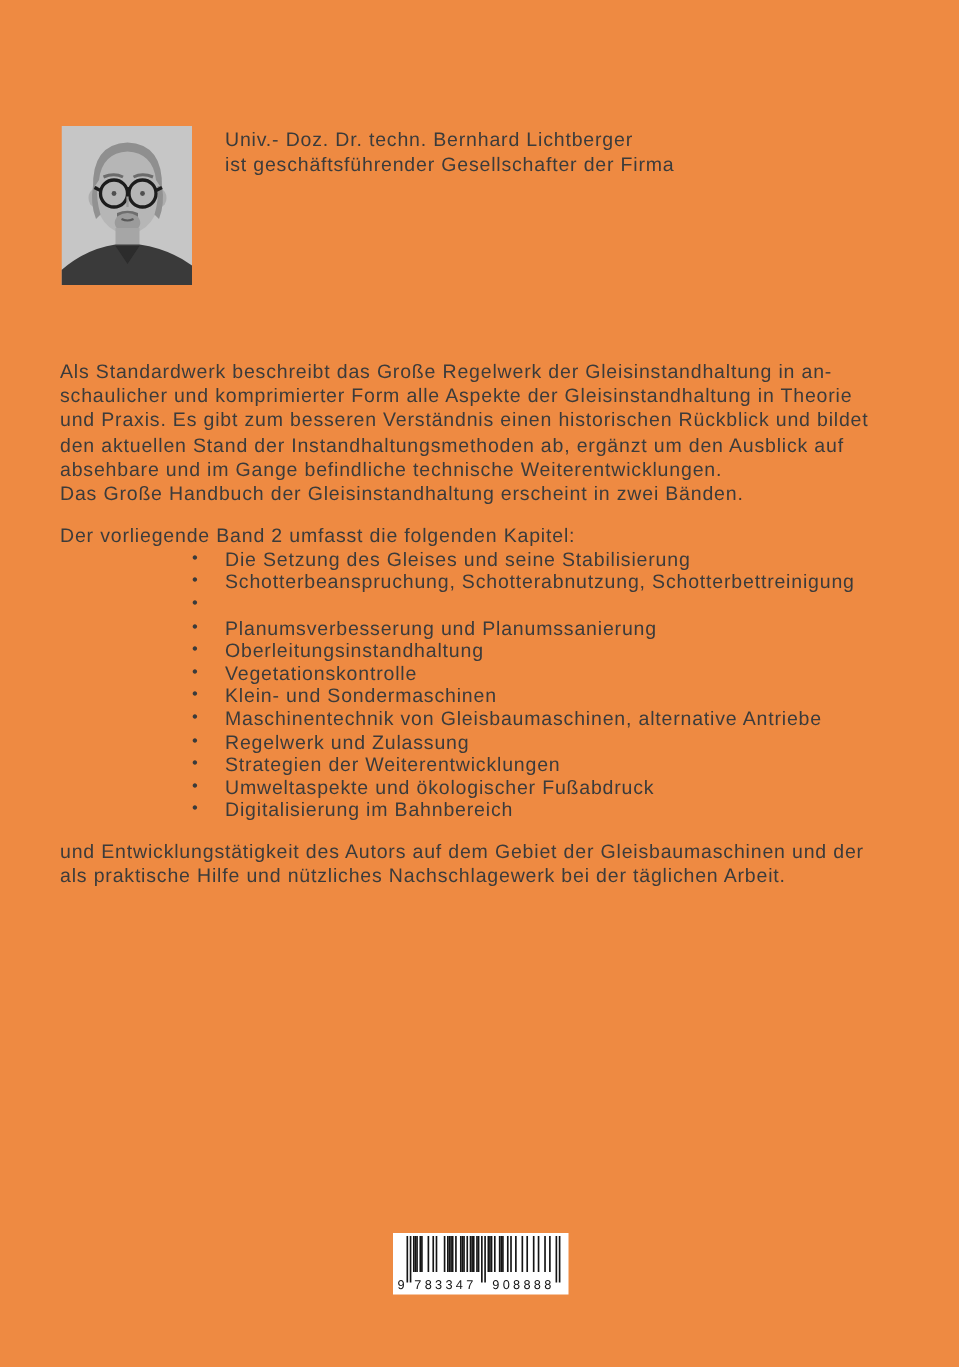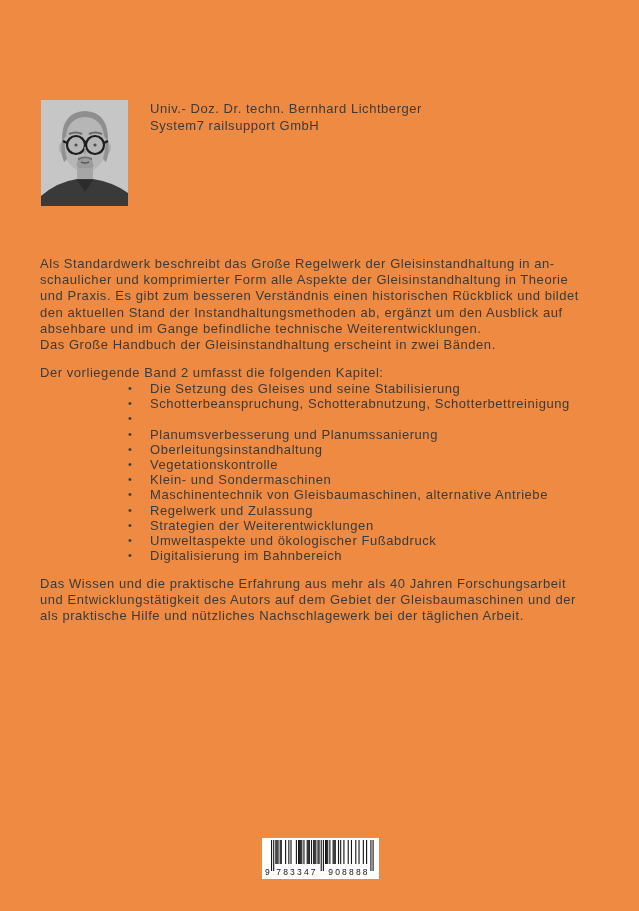--- a/index.html
+++ b/index.html
@@ -2,21 +2,21 @@
 <html><head>
 <meta charset="utf-8">
 <style>
   html,body{margin:0;padding:0;}
   body{
     width:639px;height:911px;position:relative;overflow:hidden;
     background:#ee8a42;
     font-family:"Liberation Sans",sans-serif;
     color:#3b3b3b;
   }
-  .abs{position:absolute;margin-top:16px;}
+  .abs{position:absolute;}
   .line{white-space:nowrap;}
   .photo{left:41px;top:84px;width:87px;height:106px;}
   .photo svg{display:block;width:87px;height:106px;}
   .bio{left:150px;top:84px;font-size:13px;line-height:17px;letter-spacing:.55px;}
   .desc{left:40px;top:240px;font-size:13px;line-height:16.2px;letter-spacing:.55px;}
   .intro{left:40px;top:349px;font-size:13px;line-height:16px;letter-spacing:.55px;white-space:nowrap;}
   .chapter-list{left:128px;top:365px;font-size:13px;line-height:15.2px;letter-spacing:.55px;}
   .chapter-item{display:flex;align-items:flex-start;}
   .bullet{width:22px;flex:0 0 22px;font-size:11px;letter-spacing:0;}
   .chapter-label{white-space:nowrap;}
@@ -55,21 +55,21 @@
       <path d="M40,62 Q44,64 48,62" stroke="#5a5a5a" stroke-width="1.4" fill="none"></path>
       <rect x="36" y="68" width="16" height="14" fill="#a6a6a6"></rect>
       <path d="M0,106 L0,96 Q16,82 36,79 L52,79 Q72,82 87,93 L87,106 Z" fill="#3a3a3a"></path>
       <path d="M36,80 L44,92 L52,80 Z" fill="#2c2c2c"></path>
     </svg>
   </div>
 
   <div class="abs bio">
 
   <div class="line">Univ.- Doz. Dr. techn. Bernhard Lichtberger</div>
-      <div class="line">System7 railsupport GmbH</div>
+      <div class="line">ist geschäftsführender Gesellschafter der Firma</div>
     </div>
 
   <div class="abs desc">
 
   <div class="line">Als Standardwerk beschreibt das Große Regelwerk der Gleisinstandhaltung in an-</div>
       <div class="line">schaulicher und komprimierter Form alle Aspekte der Gleisinstandhaltung in Theorie</div>
       <div class="line">und Praxis. Es gibt zum besseren Verständnis einen historischen Rückblick und bildet</div>
       <div class="line">den aktuellen Stand der Instandhaltungsmethoden ab, ergänzt um den Ausblick auf</div>
       <div class="line">absehbare und im Gange befindliche technische Weiterentwicklungen.</div>
       <div class="line">Das Große Handbuch der Gleisinstandhaltung erscheint in zwei Bänden.</div>
@@ -123,21 +123,20 @@
       <span class="chapter-label">Umweltaspekte und ökologischer Fußabdruck</span>
     </div>
       <div class="chapter-item">
       <span class="bullet">•</span>
       <span class="chapter-label">Digitalisierung im Bahnbereich</span>
     </div>
     </div>
 
   <div class="abs closing">
 
-  <div class="line">Das Wissen und die praktische Erfahrung aus mehr als 40 Jahren Forschungsarbeit</div>
       <div class="line">und Entwicklungstätigkeit des Autors auf dem Gebiet der Gleisbaumaschinen und der</div>
       <div class="line">als praktische Hilfe und nützliches Nachschlagewerk bei der täglichen Arbeit.</div>
     </div>
 
   <div class="abs barcode">
     <svg viewBox="0 0 117 41" xmlns="http://www.w3.org/2000/svg">
         <rect x="9.00" y="2" width="1.10" height="31" fill="#141414"></rect>
         <rect x="11.16" y="2" width="1.10" height="31" fill="#141414"></rect>
         <rect x="13.32" y="2" width="1.10" height="24" fill="#141414"></rect>
         <rect x="14.40" y="2" width="1.10" height="24" fill="#141414"></rect>

